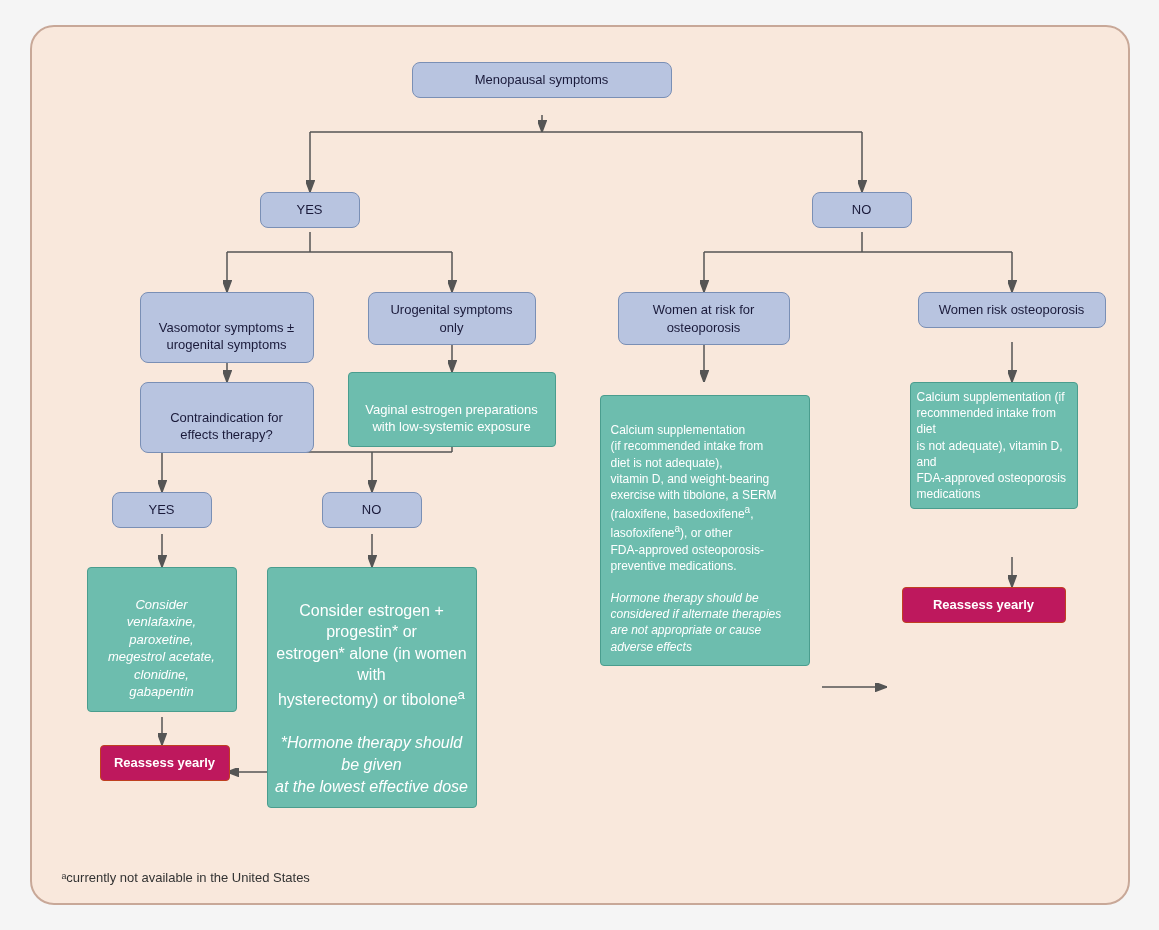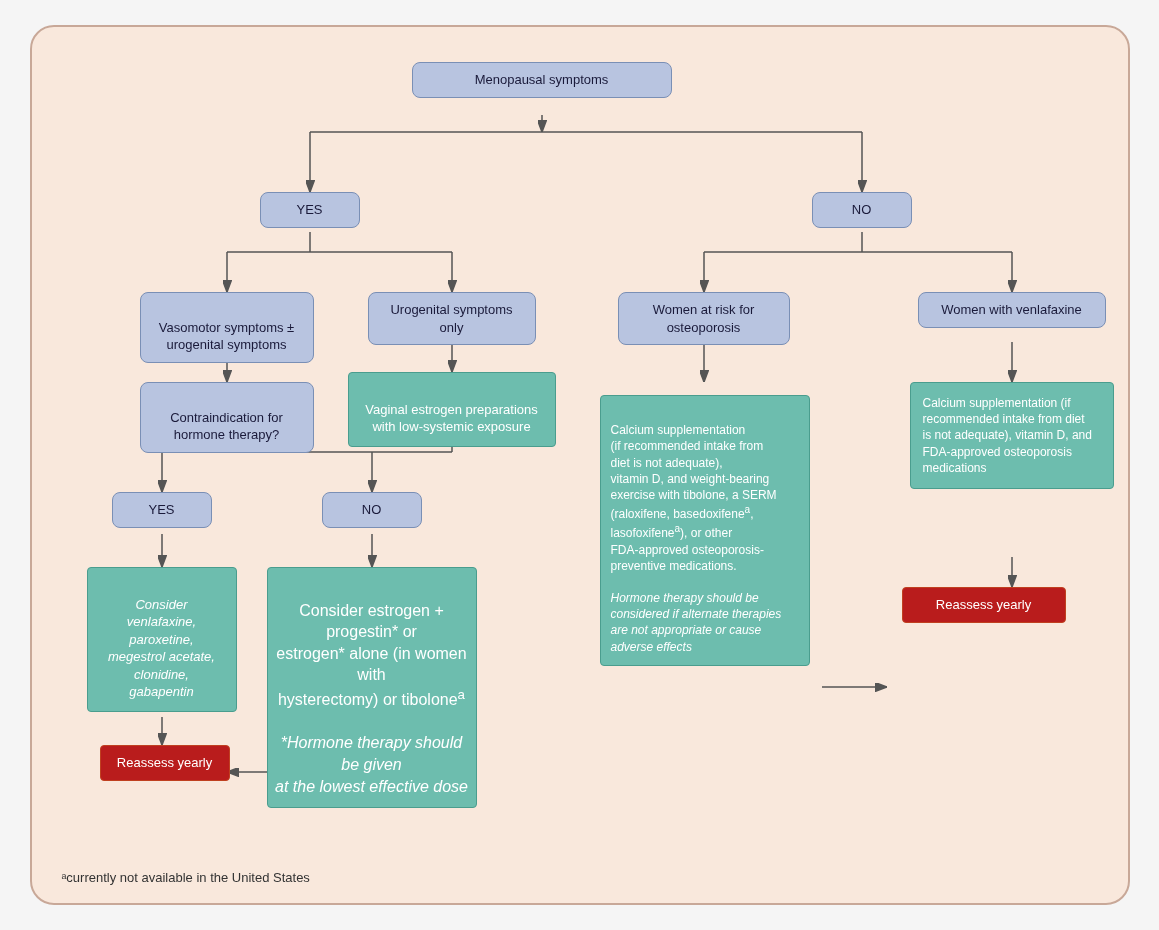--- a/index.html
+++ b/index.html
@@ -42,26 +42,26 @@
       border-radius: 8px;
     }
     .node-teal {
       background: #6dbdae;
       border: 1.5px solid #4a9d8e;
       color: #fff;
       padding: 10px 4px;
       border-radius: 4px;
     }
     .node-salmon {
-      background: #b91c1c;
+      background: #be185d;
       border: 1.5px solid #c04020;
       color: #fff;
       padding: 8px 12px;
       border-radius: 4px;
-      font-weight: normal;
+      font-weight: bold;
     }
     
     .arrows-svg {
       position: absolute;
       top: 0; left: 0;
       width: 100%;
       height: 100%;
       pointer-events: none;
     }
     .arrows-svg line, .arrows-svg path, .arrows-svg polyline {
@@ -159,21 +159,21 @@
     <span>Urogenital symptoms only</span>
   </div>
 
   <div class="node node-teal" style="left:316px; top:345px; width:208px; white-space:pre-line;">
     <span>Vaginal estrogen preparations
 with low-systemic exposure</span>
   </div>
 
   <div class="node node-blue" style="left:108px; top:355px; width:174px; white-space:pre-line;">
     <span>Contraindication for
-hormone therapy?</span>
+effects therapy?</span>
   </div>
 
   <div class="node node-blue" style="left:80px; top:465px; width:100px;">
     <span>YES</span>
   </div>
 
   <div class="node node-blue" style="left:290px; top:465px; width:100px;">
     <span>NO</span>
   </div>
 
@@ -193,29 +193,29 @@
 
   <div class="node node-salmon" style="left:68px; top:718px; width:130px;">
     <span>Reassess yearly</span>
   </div>
 
   <div class="node node-blue" style="left:586px; top:265px; width:172px;">
     <span>Women at risk for osteoporosis</span>
   </div>
 
   <div class="node node-blue" style="left:886px; top:265px; width:188px;">
-    <span>Women with venlafaxine</span>
+    <span>Women risk osteoporosis</span>
   </div>
 
   <div class="node node-teal" style="left:568px; top:368px; width:210px; font-size:12px; white-space:pre-line; text-align:left; padding:10px;">
     <span>Calcium supplementation<br>(if recommended intake from<br>diet is not adequate),<br>vitamin D, and weight-bearing<br>exercise with tibolone, a SERM<br>(raloxifene, basedoxifene<sup>a</sup>,<br>lasofoxifene<sup>a</sup>), or other<br>FDA-approved osteoporosis-<br>preventive medications.<br></span>
     <span style="font-style:italic;">Hormone therapy should be<br>considered if alternate therapies<br>are not appropriate or cause<br>adverse effects</span>
   </div>
 
-  <div class="node node-teal" style="left:878px; top:355px; width:204px; font-size:12px; text-align:left; padding:12px;">
+  <div class="node node-teal" style="left:878px; top:355px; width:168px; font-size:12px; text-align:left; padding:6px;">
     <span>Calcium supplementation (if<br>recommended intake from diet<br>is not adequate), vitamin D, and<br>FDA-approved osteoporosis<br>medications</span>
   </div>
 
   <div class="node node-salmon" style="left:870px; top:560px; width:164px;">
     <span>Reassess yearly</span>
   </div>
 
   <div class="footnote">
     <span>ᵃcurrently not available in the United States</span>
   </div>

